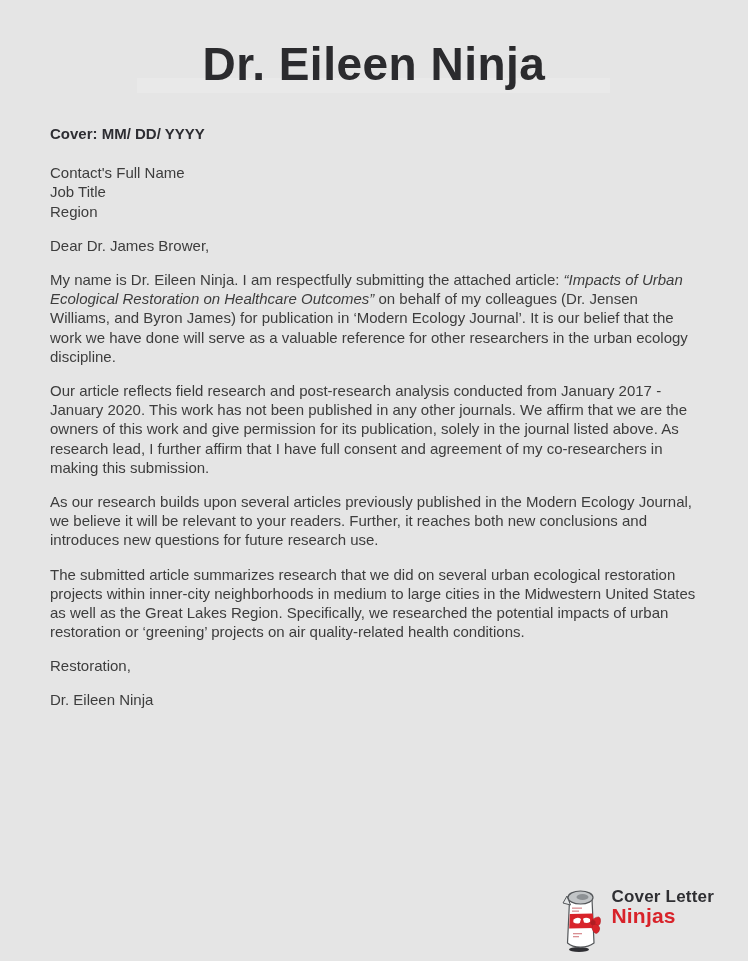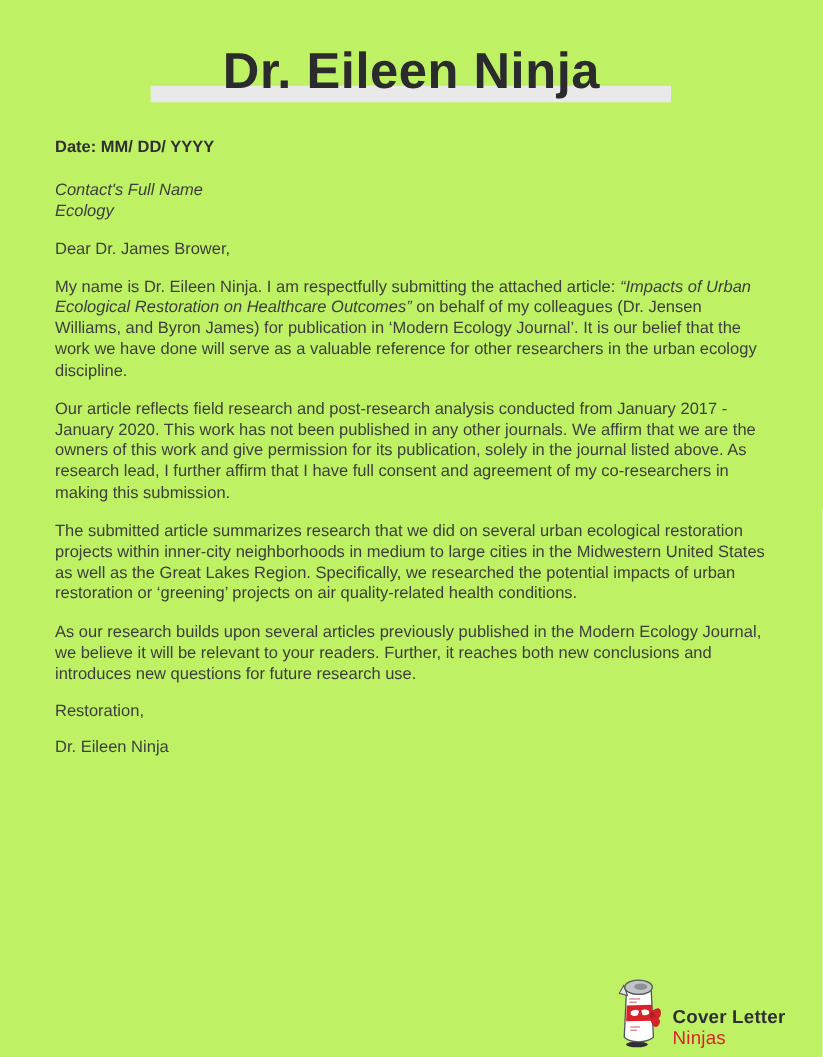--- a/index.html
+++ b/index.html
@@ -4,21 +4,21 @@
 <style>
   html, body {
     margin: 0;
     padding: 0;
     background: #ffffff;
   }
   .page {
     position: relative;
     width: 748px;
     height: 961px;
-    background: #bef264;
+    background: #e5e5e5;
     font-family: "Liberation Sans", sans-serif;
     color: #3d3d3d;
     overflow: hidden;
   }
   
   .header {
     position: relative;
     padding-top: 38px;
     text-align: center;
   }
@@ -54,78 +54,79 @@
     line-height: 19.2px;
     color: #3d3d3d;
   }
   .letter p { margin: 0 0 15px 0; }
   .date-line {
     font-weight: bold;
     color: #2e2e33;
     margin-bottom: 20px !important;
   }
   .recipient-block div { line-height: 19.2px; }
-  .recipient-block { margin: 0 0 15px 0; font-style: italic; }
+  .recipient-block { margin: 0 0 15px 0; }
   .salutation { margin-bottom: 15px !important; }
   .para em { font-style: italic; }
   .closing { margin-bottom: 14px !important; }
   .signature { margin-bottom: 0 !important; }
   
   .brand {
     position: absolute;
     right: 34px;
     bottom: 8px;
     display: flex;
-    align-items: flex-end;
+    align-items: flex-start;
     gap: 10px;
   }
   .brand-icon { display: block; }
   .brand-text { line-height: 19px; }
   .brand-line1 {
     font-size: 17px;
     font-weight: bold;
     color: #2f2f33;
     letter-spacing: 0.2px;
   }
   .brand-line2 {
-    font-size: 17px;
-    font-weight: normal;
+    font-size: 21px;
+    font-weight: bold;
     color: #d8232a;
     letter-spacing: 0.2px;
   }
 </style>
 </head>
 <body>
 
 <div class="page">
 
   <header class="header">
     <div class="title-band"></div>
     <h1 class="title">Dr. Eileen Ninja</h1>
     <div class="contact-lines">
     </div>
   </header>
 
   <main class="letter">
-    <p class="date-line">Date: MM/ DD/ YYYY</p>
+    <p class="date-line">Cover: MM/ DD/ YYYY</p>
 
     <div class="recipient-block">
       <div>Contact's Full Name</div>
-      <div>Ecology</div>
+      <div>Job Title</div>
+      <div>Region</div>
     </div>
 
     <p class="salutation">Dear Dr. James Brower,</p>
 
     <p class="para"><span>My name is Dr. Eileen Ninja. I am respectfully submitting the attached article: </span><em>“Impacts of Urban Ecological Restoration on Healthcare Outcomes”</em><span> on behalf of my colleagues (Dr. Jensen Williams, and Byron James) for publication in ‘Modern Ecology Journal’. It is our belief that the work we have done will serve as a valuable reference for other researchers in the urban ecology discipline.</span></p>
 
     <p class="para">Our article reflects field research and post-research analysis conducted from January 2017 - January 2020. This work has not been published in any other journals. We affirm that we are the owners of this work and give permission for its publication, solely in the journal listed above. As research lead, I further affirm that I have full consent and agreement of my co-researchers in making this submission.</p>
 
+    <p class="para">As our research builds upon several articles previously published in the Modern Ecology Journal, we believe it will be relevant to your readers. Further, it reaches both new conclusions and introduces new questions for future research use.</p>
+
     <p class="para">The submitted article summarizes research that we did on several urban ecological restoration projects within inner-city neighborhoods in medium to large cities in the Midwestern United States as well as the Great Lakes Region. Specifically, we researched the potential impacts of urban restoration or ‘greening’ projects on air quality-related health conditions.</p>
-
-    <p class="para">As our research builds upon several articles previously published in the Modern Ecology Journal, we believe it will be relevant to your readers. Further, it reaches both new conclusions and introduces new questions for future research use.</p>
 
 
     <p class="closing">Restoration,</p>
 
     <p class="signature">Dr. Eileen Ninja</p>
   </main>
 
   <footer class="brand">
     <svg class="brand-icon" width="42" height="66" viewBox="0 0 42 66" xmlns="http://www.w3.org/2000/svg">
 

